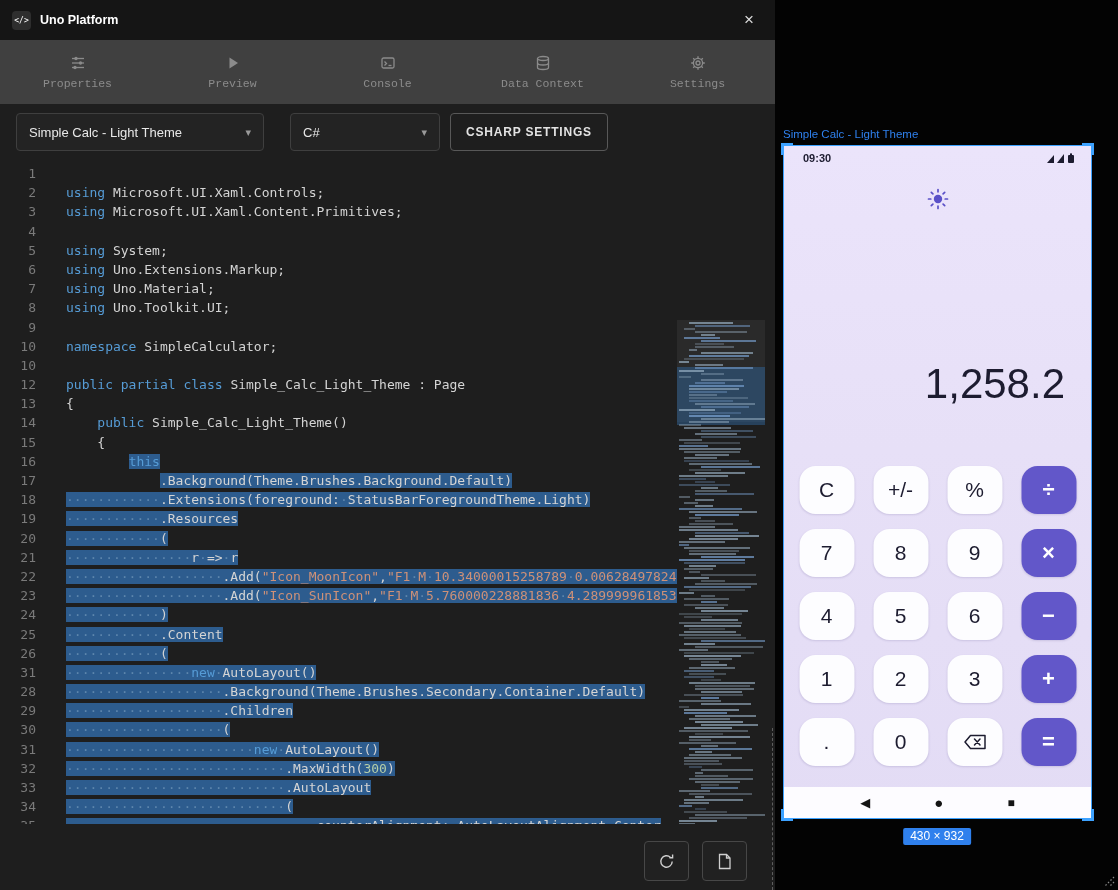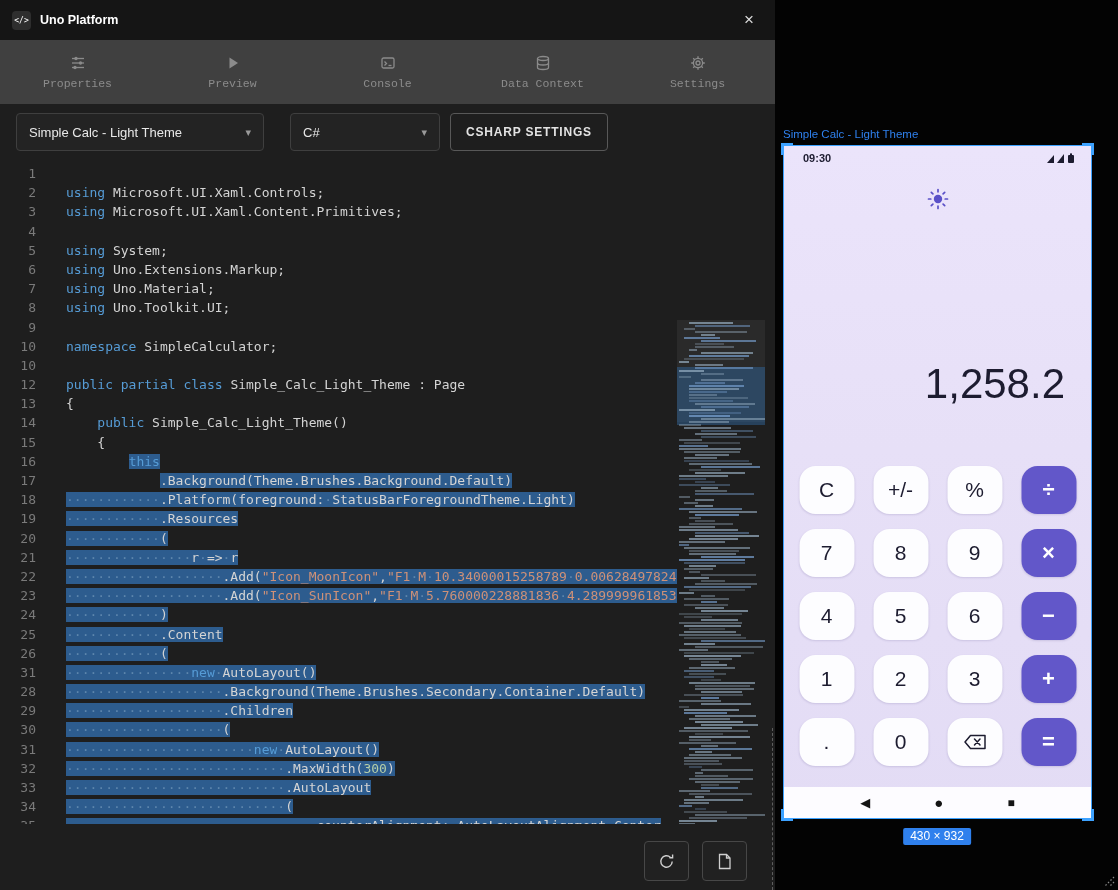--- a/index.html
+++ b/index.html
@@ -204,21 +204,21 @@
           <div class="code-line"><span class="line-num">8</span><span class="line-text"><span class="tok-k">using </span><span class="tok-p">Uno.Toolkit.UI;</span></span></div>
           <div class="code-line"><span class="line-num">9</span><span class="line-text"></span></div>
           <div class="code-line"><span class="line-num">10</span><span class="line-text"><span class="tok-k">namespace </span><span class="tok-p">SimpleCalculator;</span></span></div>
           <div class="code-line"><span class="line-num">10</span><span class="line-text"></span></div>
           <div class="code-line"><span class="line-num">12</span><span class="line-text"><span class="tok-k">public partial class </span><span class="tok-p">Simple_Calc_Light_Theme : Page</span></span></div>
           <div class="code-line"><span class="line-num">13</span><span class="line-text"><span class="tok-p">{</span></span></div>
           <div class="code-line"><span class="line-num">14</span><span class="line-text"><span class="tok-p">    </span><span class="tok-k">public </span><span class="tok-p">Simple_Calc_Light_Theme()</span></span></div>
           <div class="code-line"><span class="line-num">15</span><span class="line-text"><span class="tok-p">    {</span></span></div>
           <div class="code-line"><span class="line-num">16</span><span class="line-text"><span class="tok-p">        </span><span class="tok-k sel">this</span></span></div>
           <div class="code-line"><span class="line-num">17</span><span class="line-text"><span class="tok-p">            </span><span class="tok-p sel">.Background(Theme.Brushes.Background.Default)</span></span></div>
-          <div class="code-line"><span class="line-num">18</span><span class="line-text"><span class="tok-w sel">············</span><span class="tok-p sel">.Platform(foreground:</span><span class="tok-w sel">·</span><span class="tok-p sel">StatusBarForegroundTheme.Light)</span></span></div>
+          <div class="code-line"><span class="line-num">18</span><span class="line-text"><span class="tok-w sel">············</span><span class="tok-p sel">.Extensions(foreground:</span><span class="tok-w sel">·</span><span class="tok-p sel">StatusBarForegroundTheme.Light)</span></span></div>
           <div class="code-line"><span class="line-num">19</span><span class="line-text"><span class="tok-w sel">············</span><span class="tok-p sel">.Resources</span></span></div>
           <div class="code-line"><span class="line-num">20</span><span class="line-text"><span class="tok-w sel">············</span><span class="tok-p sel">(</span></span></div>
           <div class="code-line"><span class="line-num">21</span><span class="line-text"><span class="tok-w sel">················</span><span class="tok-p sel">r</span><span class="tok-w sel">·</span><span class="tok-p sel">=&gt;</span><span class="tok-w sel">·</span><span class="tok-p sel">r</span></span></div>
           <div class="code-line"><span class="line-num">22</span><span class="line-text"><span class="tok-w sel">····················</span><span class="tok-p sel">.Add(</span><span class="tok-s sel">"Icon_MoonIcon"</span><span class="tok-p sel">,</span><span class="tok-s sel">"F1</span><span class="tok-w sel">·</span><span class="tok-s sel">M</span><span class="tok-w sel">·</span><span class="tok-s sel">10.34000015258789</span><span class="tok-w sel">·</span><span class="tok-s sel">0.006284978240</span></span></div>
           <div class="code-line"><span class="line-num">23</span><span class="line-text"><span class="tok-w sel">····················</span><span class="tok-p sel">.Add(</span><span class="tok-s sel">"Icon_SunIcon"</span><span class="tok-p sel">,</span><span class="tok-s sel">"F1</span><span class="tok-w sel">·</span><span class="tok-s sel">M</span><span class="tok-w sel">·</span><span class="tok-s sel">5.760000228881836</span><span class="tok-w sel">·</span><span class="tok-s sel">4.2899999618530</span></span></div>
           <div class="code-line"><span class="line-num">24</span><span class="line-text"><span class="tok-w sel">············</span><span class="tok-p sel">)</span></span></div>
           <div class="code-line"><span class="line-num">25</span><span class="line-text"><span class="tok-w sel">············</span><span class="tok-p sel">.Content</span></span></div>
           <div class="code-line"><span class="line-num">26</span><span class="line-text"><span class="tok-w sel">············</span><span class="tok-p sel">(</span></span></div>
           <div class="code-line"><span class="line-num">31</span><span class="line-text"><span class="tok-w sel">················</span><span class="tok-k sel">new</span><span class="tok-w sel">·</span><span class="tok-p sel">AutoLayout()</span></span></div>
           <div class="code-line"><span class="line-num">28</span><span class="line-text"><span class="tok-w sel">····················</span><span class="tok-p sel">.Background(Theme.Brushes.Secondary.Container.Default)</span></span></div>

